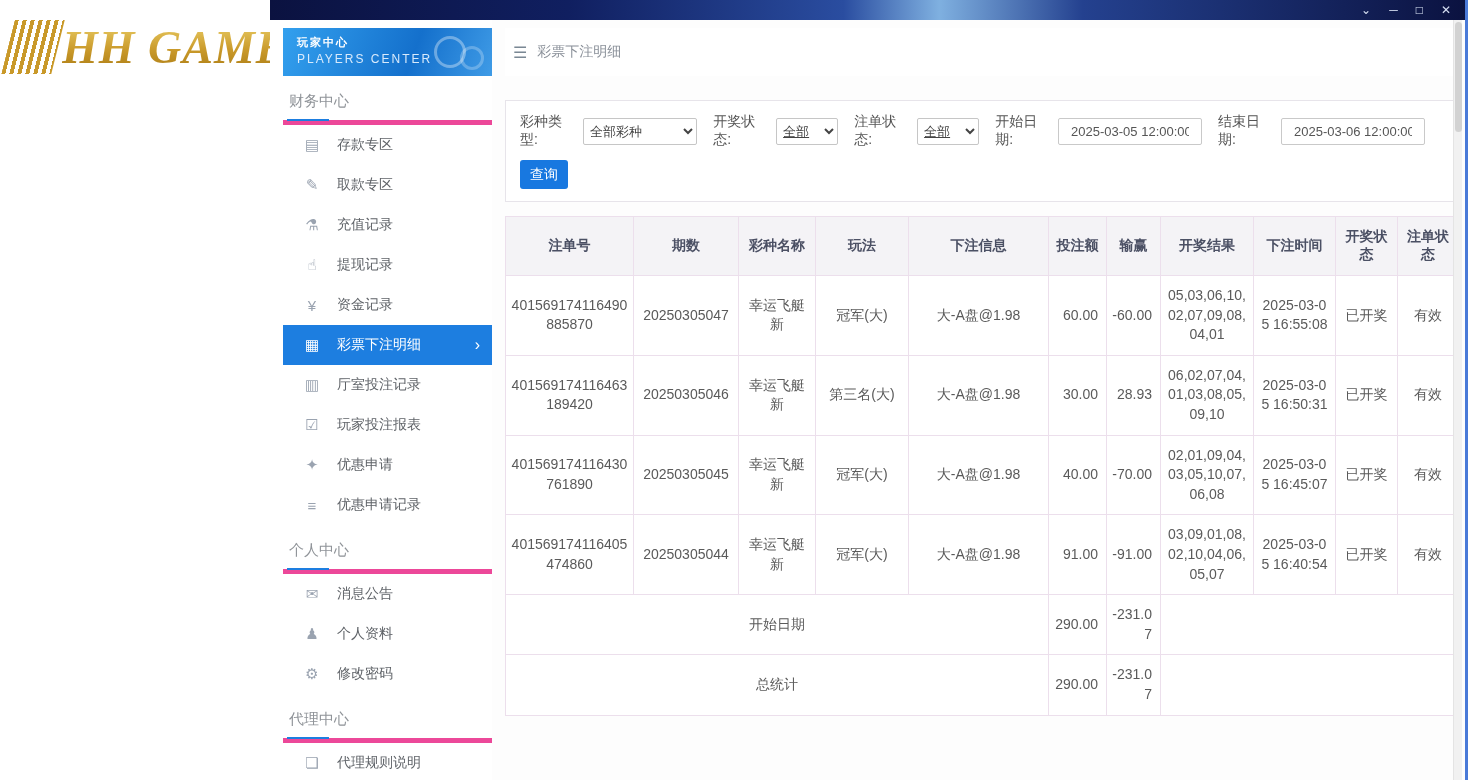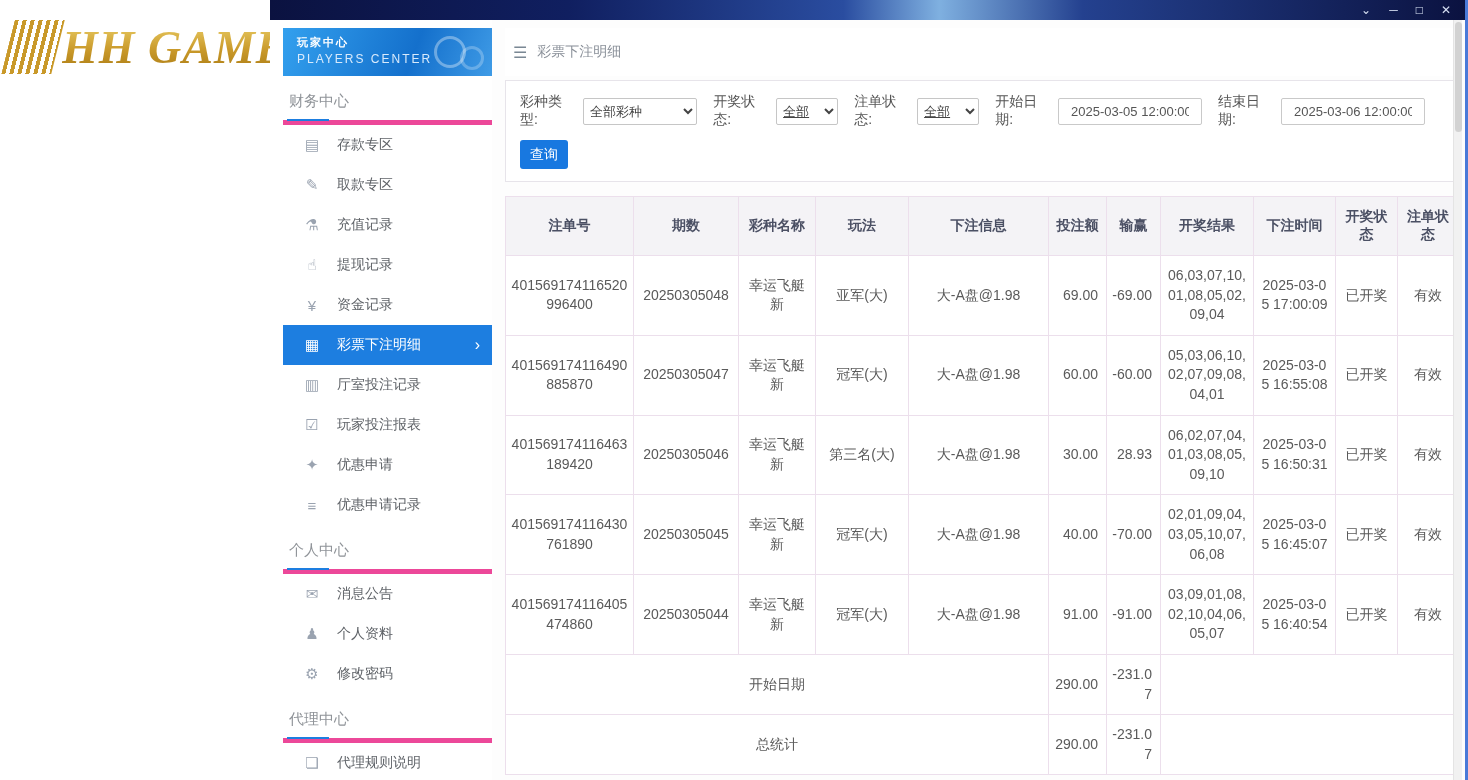--- a/index.html
+++ b/index.html
@@ -47,21 +47,21 @@
   .nav-item.active { background:#1d7ee0; }
   .nav-item.active .nav-icon, .nav-item.active .nav-label { color:#fff; }
   .nav-chevron { margin-left:auto; margin-right:12px; color:#fff; font-size:16px; }
 
   
   .content { flex:1; padding:0 9px 0 13px; overflow:hidden; background:#fdfdfd; }
   .topbar { height:48px; margin-top:8px; display:flex; align-items:center; background:#fff; }
   .hamburger { font-size:16px; color:#7a8894; margin-left:8px; cursor:pointer; }
   .page-title { font-size:14px; color:#8a9099; margin-left:10px; }
 
-  .filter-panel { margin-top:4px; background:#fff; border:1px solid #e7e4ea; padding:12px 14px; }
+  .filter-panel { margin-top:24px; background:#fff; border:1px solid #e7e4ea; padding:12px 14px; }
   .filter-row { display:flex; align-items:center; flex-wrap:nowrap; font-size:14px; color:#555; }
   .filter-row label { margin-right:5px; }
   .sel { height:27px; border:1px solid #c6c6c6; border-radius:2px; background:#fff; color:#444;
     font-size:13px; margin-right:16px; padding:0 2px; font-family:inherit; }
   .sel.wide { width:118px; }
   .sel.narrow { width:64px;text-decoration:underline; }
   .date-input { height:27px; width:144px; border:1px solid #c9c9c9; border-radius:2px; background:#fff;
     color:#555; font-size:13px; padding:0 12px; margin-right:16px; font-family:inherit; }
   .btn-search { margin-top:11px; width:48px; height:29px; background:#1878e0; border:none; border-radius:3px;
     color:#fff; font-size:14px; cursor:pointer; font-family:inherit; }
@@ -232,33 +232,20 @@
                 <th>投注额</th>
                 <th>输赢</th>
                 <th>开奖结果</th>
                 <th>下注时间</th>
                 <th>开奖状态</th>
                 <th>注单状态</th>
               </tr>
           </thead>
           <tbody id="table-body">
               <tr>
-                <td class="">401569174116520996400</td>
-                <td class="">20250305048</td>
-                <td class="">幸运飞艇新</td>
-                <td class="">亚军(大)</td>
-                <td class="">大-A盘@1.98</td>
-                <td class="num">69.00</td>
-                <td class="num">-69.00</td>
-                <td class="">06,03,07,10,01,08,05,02,09,04</td>
-                <td class="">2025-03-05 17:00:09</td>
-                <td class="">已开奖</td>
-                <td class="">有效</td>
-              </tr>
-              <tr>
                 <td class="">401569174116490885870</td>
                 <td class="">20250305047</td>
                 <td class="">幸运飞艇新</td>
                 <td class="">冠军(大)</td>
                 <td class="">大-A盘@1.98</td>
                 <td class="num">60.00</td>
                 <td class="num">-60.00</td>
                 <td class="">05,03,06,10,02,07,09,08,04,01</td>
                 <td class="">2025-03-05 16:55:08</td>
                 <td class="">已开奖</td>

